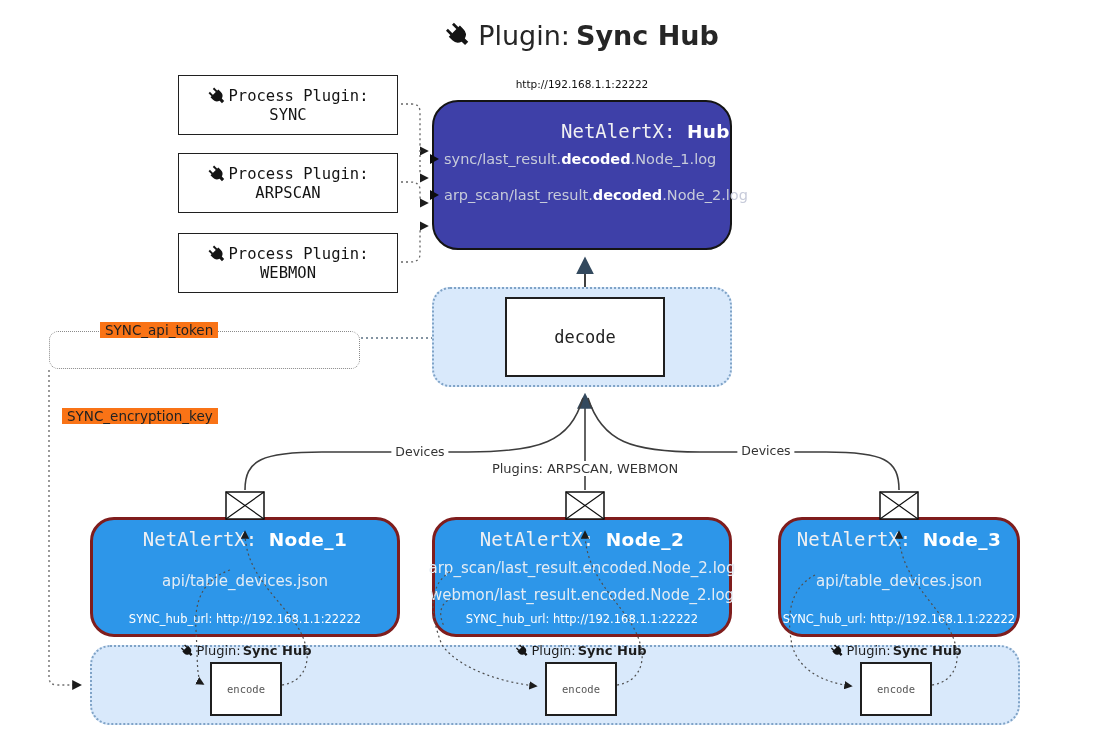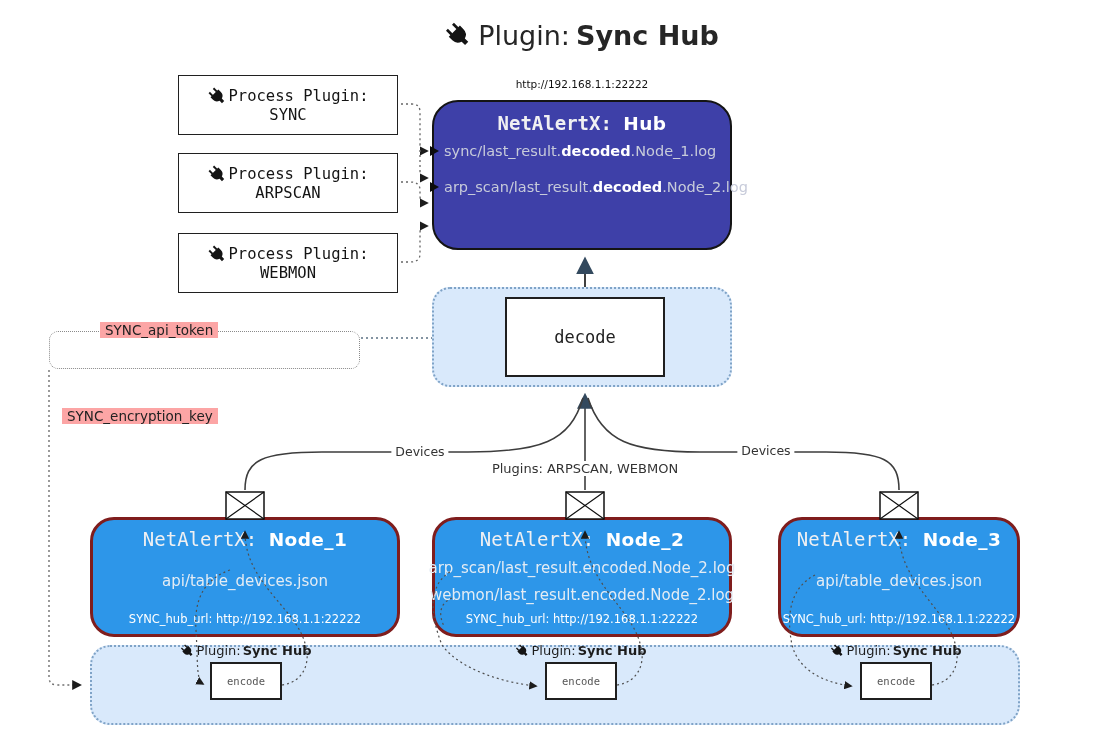--- a/index.html
+++ b/index.html
@@ -19,58 +19,58 @@
 
   
   .proc-box{left:178px;width:218px;height:58px;background:#fff;border:1.6px solid #202020;
             display:flex;flex-direction:column;justify-content:center;align-items:center;
             font-family:"DejaVu Sans Mono","Liberation Mono",monospace;font-size:15.5px;color:#141414;}
   .proc-line1{display:flex;gap:2px;}
 
   
   .hub-box{left:432px;top:100px;width:300px;height:150px;background:#3E40A8;border:2px solid #141414;
            border-radius:26px;box-sizing:border-box;display:flex;flex-direction:column;}
-  .hub-title{margin-top:10px;text-align:center;font-family:"DejaVu Sans Mono","Liberation Mono",monospace;
-             font-size:19px;color:#F0F0F2;white-space:nowrap;font-weight:bold;}
+  .hub-title{margin-top:18px;text-align:right;font-family:"DejaVu Sans Mono","Liberation Mono",monospace;
+             font-size:19px;color:#F0F0F2;white-space:nowrap;}
   .hub-title b{font-family:"DejaVu Sans","Liberation Sans",sans-serif;font-size:18.5px;color:#fff;letter-spacing:.4px;}
   .hub-rows{margin-top:6px;display:flex;flex-direction:column;gap:14px;}
   .hub-row{display:flex;align-items:center;font-size:14.5px;color:#C7CBDA;line-height:22px;white-space:nowrap;}
   .hub-row .tri{width:0;height:0;border-top:5px solid transparent;border-bottom:5px solid transparent;
                 border-left:9px solid #0d0d0d;margin-left:-4px;margin-right:5px;flex:0 0 auto;}
   .hub-row b{color:#fff;font-weight:700;}
   .hub-url{top:78px;left:582px;transform:translateX(-50%);font-size:10.5px;color:#111;white-space:nowrap;}
 
   
   .decode-wrap{left:432px;top:287px;width:300px;height:100px;background:#D9E9FB;
                border:2px dotted #7FA3C7;border-radius:18px;box-sizing:border-box;}
   .decode-box{left:505px;top:297px;width:160px;height:80px;background:#fff;border:2px solid #1f1f1f;
               box-sizing:border-box;display:flex;align-items:center;justify-content:center;
               font-family:"DejaVu Sans Mono","Liberation Mono",monospace;font-size:17px;color:#222;}
 
   
   .keys-box{left:49px;top:331px;width:311px;height:38px;border:1.5px dotted #8a8a8a;border-radius:9px;box-sizing:border-box;}
-  .key-label{background:#fca5a5;padding:0 5px;font-size:13.5px;color:#222;white-space:nowrap;}
+  .key-label{background:#f97316;padding:0 5px;font-size:13.5px;color:#222;white-space:nowrap;}
 
   
   .edge-label{white-space:nowrap;background:#fff;padding:0 4px;color:#333;}
 
   
   .node-box{top:517px;height:120px;background:#2D96E9;border:3px solid #7f1d1d;border-radius:24px;
             box-sizing:border-box;display:flex;flex-direction:column;align-items:center;}
   .node-title{margin-top:8px;font-family:"DejaVu Sans Mono","Liberation Mono",monospace;font-size:19px;
               color:#F0F0F2;white-space:nowrap;}
   .node-title b{font-family:"DejaVu Sans","Liberation Sans",sans-serif;font-size:18.5px;color:#fff;letter-spacing:.4px;}
   .node-lines{flex:1;display:flex;flex-direction:column;justify-content:center;gap:9px;align-items:center;}
   .node-line{font-size:15px;color:#E4ECF4;white-space:nowrap;}
   .node-footer{margin-bottom:8px;font-size:11.5px;color:#fff;white-space:nowrap;}
 
   
   .bottom-bar{left:90px;top:645px;width:930px;height:80px;background:#D9E9FB;
               border:2px dotted #7FA3C7;border-radius:20px;box-sizing:border-box;}
-  .encode-box{top:662px;width:72px;height:38px;background:#fff;border:2px solid #1f1f1f;box-sizing:border-box;
+  .encode-box{top:662px;width:72px;height:54px;background:#fff;border:2px solid #1f1f1f;box-sizing:border-box;
               display:flex;align-items:center;justify-content:center;
               font-family:"DejaVu Sans Mono","Liberation Mono",monospace;font-size:10.5px;color:#555;}
   .encode-label{top:643px;transform:translateX(-50%);white-space:nowrap;font-size:13px;color:#1c1c1c;
                 display:flex;align-items:center;gap:2px;}
   .encode-label b{font-weight:700;}
 
   .plug{display:inline-block;vertical-align:middle;}
 </style>
 </head>
 <body>

